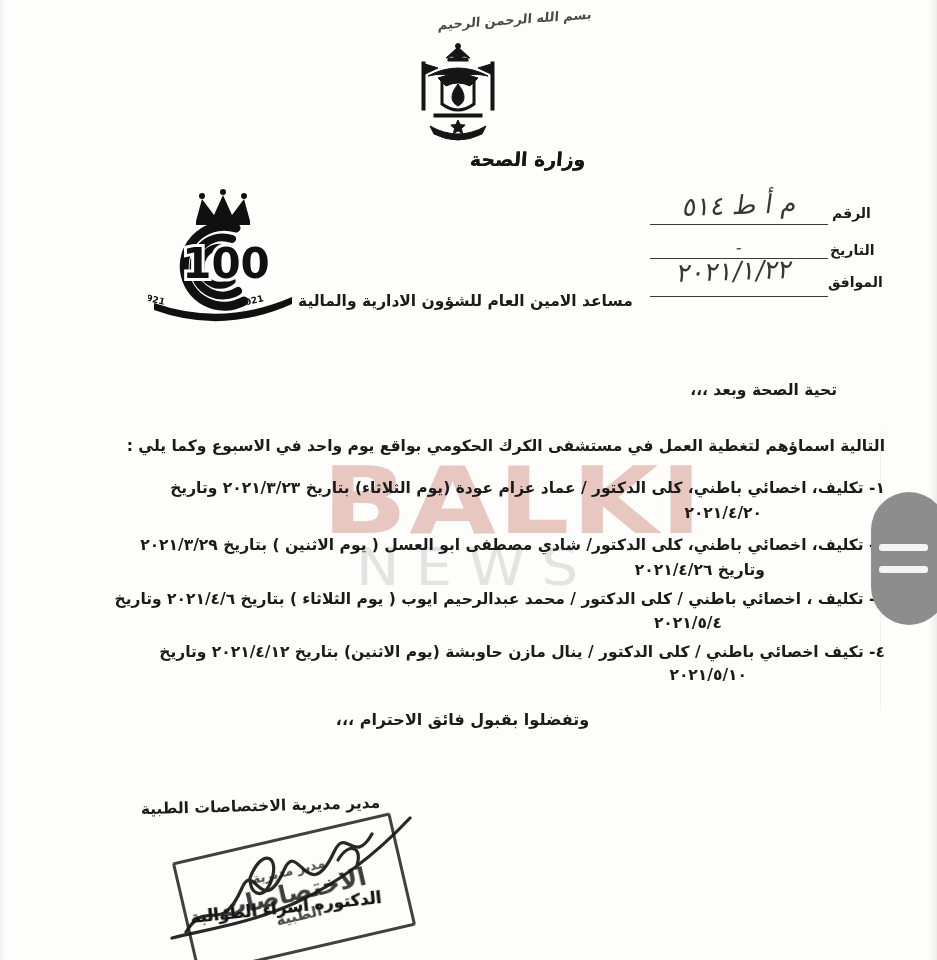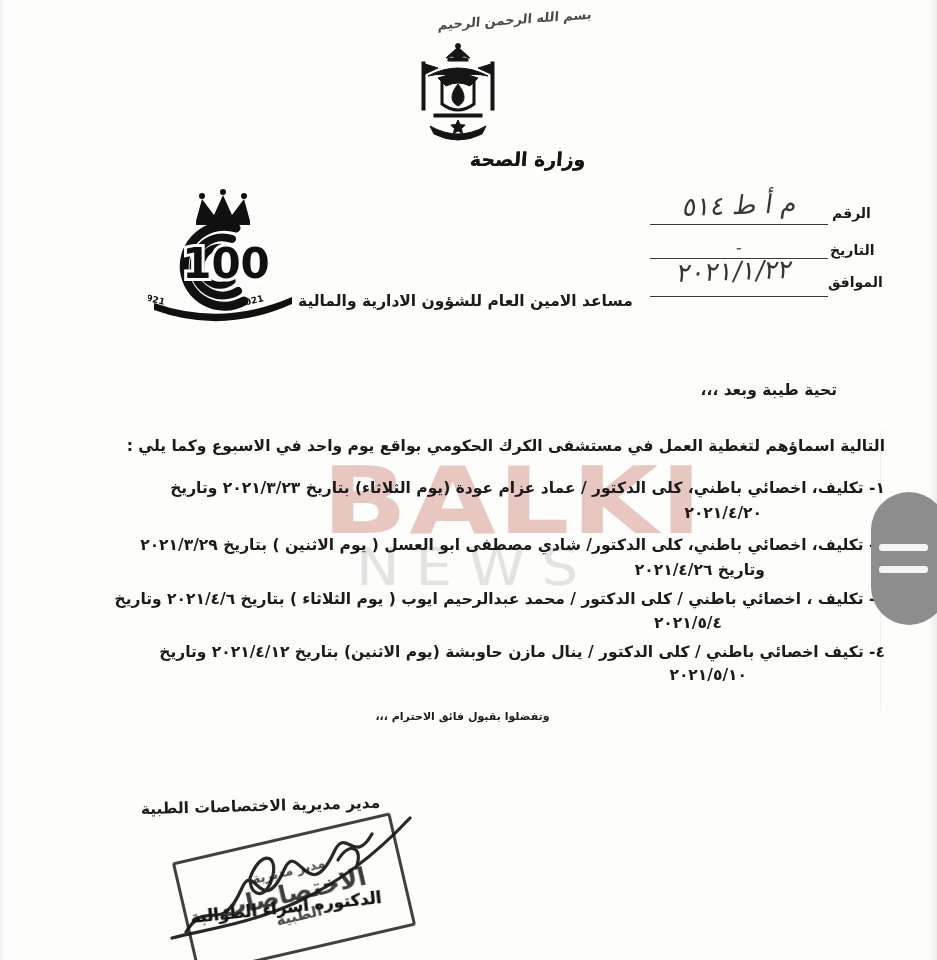--- a/index.html
+++ b/index.html
@@ -24,21 +24,21 @@
   .recipient-title{left:298px;top:272px;font-size:15.5px;font-weight:800;white-space:nowrap;margin-top:20px;}
 
   .ref-label{font-size:14px;font-weight:800;white-space:nowrap;}
   .ref-line{height:0;border-bottom:1.6px solid #3a3a3a;}
   .handwrite{font-size:26px;font-weight:500;color:#262626;white-space:nowrap;
     transform:rotate(-2deg) skewX(-10deg);opacity:.92;}
 
   .greeting{right:100px;top:381px;font-size:15.5px;font-weight:800;white-space:nowrap;}
   .bodyline{right:52px;font-size:15.5px;font-weight:700;white-space:nowrap;}
   .itemline{right:52px;font-size:15.5px;font-weight:700;white-space:nowrap;}
-  .closing{left:0;top:710px;width:925px;text-align:center;font-size:11px;font-weight:800;}
+  .closing{left:0;top:710px;width:925px;text-align:center;font-size:16px;font-weight:800;}
 
   .sig-title{left:128px;top:797px;width:265px;text-align:center;font-size:15.5px;font-weight:800;white-space:nowrap;transform:rotate(-1.5deg);}
   .stamp{left:182px;top:836px;width:218px;height:110px;border:3px solid #262626;border-radius:3px;
     transform:rotate(-13deg);display:flex;flex-direction:column;align-items:center;justify-content:center;
     filter:blur(.35px);opacity:.88;background:rgba(255,255,255,0);}
   .stamp-l1{font-size:13px;font-weight:700;color:#333;}
   .stamp-l2{font-size:25px;font-weight:800;color:#242424;letter-spacing:0;}
   .stamp-l3{font-size:15px;font-weight:800;color:#2e2e2e;}
   .stamp-name{left:190px;top:898px;font-size:16.5px;font-weight:800;color:#141414;white-space:nowrap;
     transform:rotate(-6deg);text-shadow:0 0 .8px #333;filter:blur(.2px);}
@@ -123,21 +123,21 @@
   <div class="abs ref-line" style="left:650px;top:224px;width:178px"></div>
 
   <div class="abs ref-label" style="left:830px;top:242px">التاريخ</div>
   <div class="abs handwrite" style="left:650px;top:238px;width:178px;text-align:center;font-size:16px">-</div>
   <div class="abs ref-line" style="left:650px;top:258px;width:178px"></div>
 
   <div class="abs ref-label" style="left:828px;top:274px">الموافق</div>
   <div class="abs handwrite" style="left:640px;top:256px;width:190px;text-align:center">٢٠٢١/١/٢٢</div>
   <div class="abs ref-line" style="left:650px;top:296px;width:178px"></div>
 
-  <div class="abs greeting">تحية طيبة وبعد ،،،</div>
+  <div class="abs greeting">تحية الصحة وبعد ،،،</div>
   <div class="abs bodyline" style="top:437px">التالية اسماؤهم  لتغطية العمل في مستشفى الكرك الحكومي بواقع يوم واحد في الاسبوع  وكما يلي :</div>
 
   <div class="abs itemline" style="top:479px">١- تكليف، اخصائي باطني، كلى الدكتور / عماد عزام عودة (يوم الثلاثاء) بتاريخ ٢٠٢١/٣/٢٣ وتاريخ</div>
   <div class="abs itemline" style="top:504px;right:175px">٢٠٢١/٤/٢٠</div>
 
   <div class="abs itemline" style="top:536px">٢- تكليف، اخصائي باطني، كلى الدكتور/ شادي مصطفى ابو العسل ( يوم الاثنين ) بتاريخ ٢٠٢١/٣/٢٩</div>
   <div class="abs itemline" style="top:561px;right:172px">وتاريخ ٢٠٢١/٤/٢٦</div>
 
   <div class="abs itemline" style="top:590px">٣- تكليف ، اخصائي باطني / كلى الدكتور / محمد عبدالرحيم ايوب ( يوم الثلاثاء ) بتاريخ ٢٠٢١/٤/٦ وتاريخ</div>
   <div class="abs itemline" style="top:614px;right:215px">٢٠٢١/٥/٤</div>

